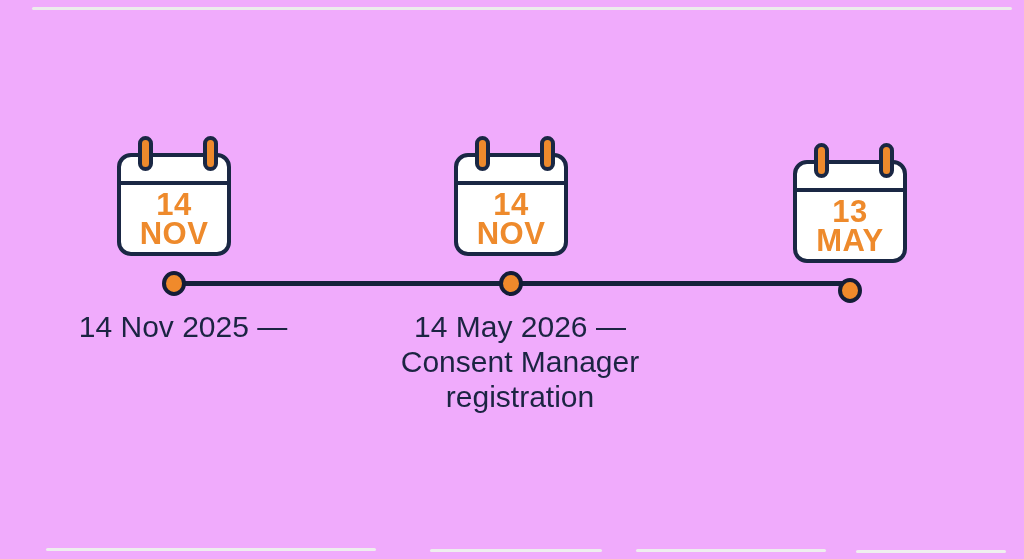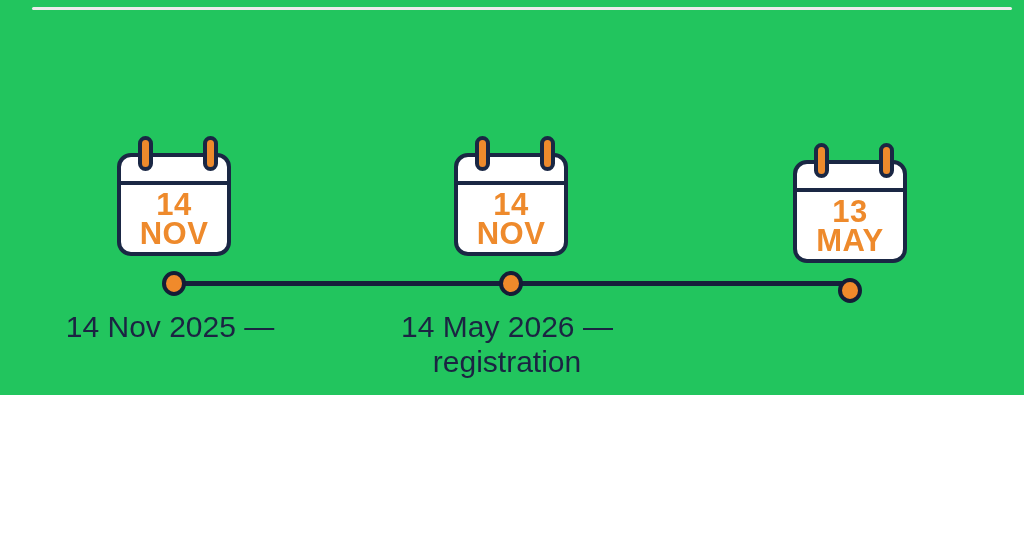--- a/index.html
+++ b/index.html
@@ -3,22 +3,22 @@
 <meta charset="utf-8">
 <style>
   html, body {
     margin: 0;
     padding: 0;
     background: #ffffff;
   }
   .canvas {
     position: relative;
     width: 1024px;
-    height: 395px;
-    background: #22c55e;
+    height: 559px;
+    background: #f0abfc;
     overflow: hidden;
     font-family: "Liberation Sans", sans-serif;
   }
 
   
   .streak {
     position: absolute;
     background: #ececec;
     border-radius: 3px;
   }
@@ -110,21 +110,21 @@
     box-sizing: border-box;
     background: #f08a2b;
     border: 4px solid #141d37;
     border-radius: 50%;
     z-index: 2;
   }
 
   
   .label {
     position: absolute;
-    left: 1px;
+    left: 14px;
     top: 309px;
     width: 330px;
     text-align: center;
     color: #1b2442;
     font-size: 30px;
     font-weight: 500;
     line-height: 35px;
   }
 </style>
 </head>
@@ -163,20 +163,21 @@
       <span class="peg peg-r"></span>
       <div class="cal-header"></div>
       <div class="cal-date">
         <div>14</div>
         <div>NOV</div>
       </div>
     </div>
     <div class="dot"></div>
     <div class="label">
       <div>14 May 2026 —</div>
+      <div>Consent Manager</div>
       <div>registration</div>
     </div>
   </div>
 
   <div class="milestone m3">
     <div class="cal">
       <span class="peg peg-l"></span>
       <span class="peg peg-r"></span>
       <div class="cal-header"></div>
       <div class="cal-date">

